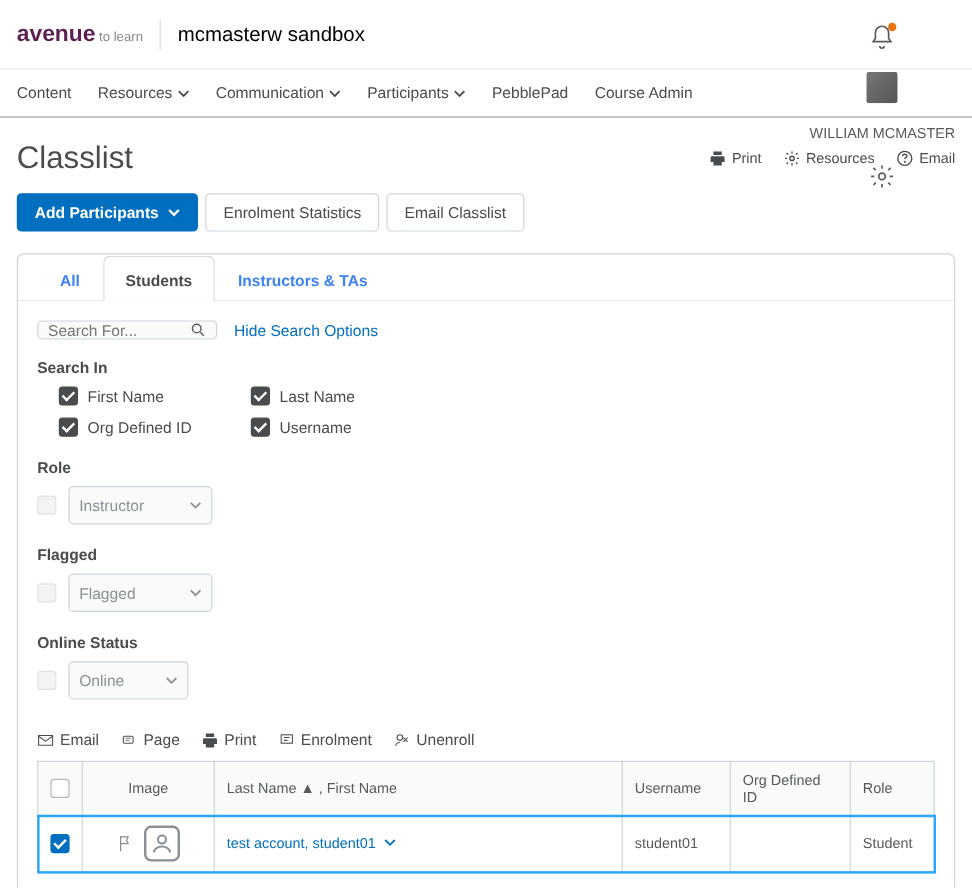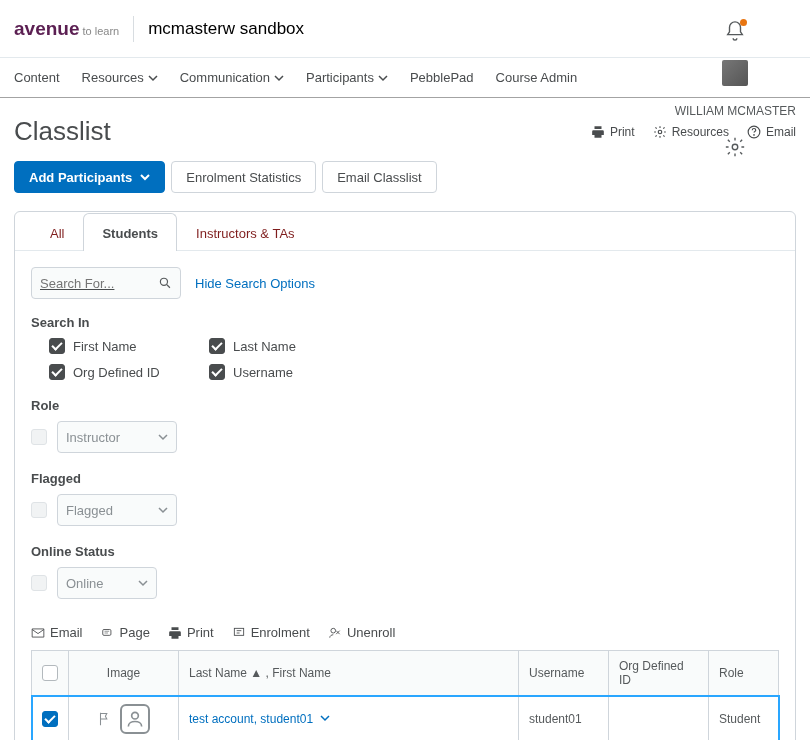--- a/index.html
+++ b/index.html
@@ -21,24 +21,24 @@
   .main { padding: 12px 14px 20px; }
   .titlebar { display: flex; align-items: center; margin: 6px 0 14px; }
   h1 { font-size: 26px; font-weight: 400; color: #494c4e; text-align: right; }
   .title-actions { margin-left: auto; display: flex; gap: 18px; font-size: 12px; color: #494c4e; }
   .title-actions span { display: flex; align-items: center; gap: 5px; cursor: pointer; }
   .btnrow { display: flex; gap: 6px; margin-bottom: 18px; }
   .btn { display: inline-flex; align-items: center; justify-content: center; height: 32px; padding: 0 14px; border: 1px solid #cfd5db; background: #fff; border-radius: 4px; font-size: 13px; color: #494c4e; cursor: pointer; }
   .btn.primary { background: #006fbf; border-color: #006fbf; color: #fff; font-weight: 600; gap: 8px; }
   .panel { border: 1px solid #cfd5db; border-radius: 6px; padding: 0 16px 16px; }
   .tabs { display: flex; border-bottom: 1px solid #e3e9ed; margin: 0 -16px 16px; padding: 0 16px; }
-  .tab { padding: 12px 18px 10px; color: #7f1d1d; cursor: pointer; border: 1px solid transparent; border-bottom: none; position: relative; top: 1px; }
+  .tab { padding: 12px 18px 10px; color: #3b82f6; cursor: pointer; border: 1px solid transparent; border-bottom: none; position: relative; top: 1px; font-weight: bold; }
   .tab.active { font-weight: 700; color: #494c4e; border-color: #cfd5db; border-radius: 6px 6px 0 0; background: #fff; }
   .searchrow { display: flex; align-items: center; gap: 14px; margin-bottom: 16px; }
-  .searchbox { display: flex; align-items: center; width: 150px; height: 32px; border: 1px solid #cfd5db; border-radius: 4px; padding: 0 8px; background: #f9fbfb; text-decoration: underline; }
+  .searchbox { display: flex; align-items: center; width: 150px; height: 16px; border: 1px solid #cfd5db; border-radius: 4px; padding: 0 8px; background: #f9fbfb; }
   .searchbox input { border: none; outline: none; width: 100%; background: transparent; font-size: 13px; color: #6e7376; }
   .link { color: #006fbf; cursor: pointer; }
   .section { margin-bottom: 18px; }
   .section h4 { font-size: 13px; font-weight: 700; margin-bottom: 8px; }
   .chkgrid { display: grid; grid-template-columns: 160px 160px; row-gap: 10px; margin-left: 18px; }
   .chk { display: flex; align-items: center; gap: 8px; }
   .cbox { width: 16px; height: 16px; border: 1px solid #b3b9bd; border-radius: 3px; display: flex; align-items: center; justify-content: center; background: #fff; }
   .cbox.checked { background: #494c4e; border-color: #494c4e; }
   .cbox.checked::after { content: ""; width: 4px; height: 8px; border: solid #fff; border-width: 0 2px 2px 0; transform: rotate(45deg); margin-top: -2px; }
   .cbox.accent { background: #006fbf; border-color: #006fbf; }

